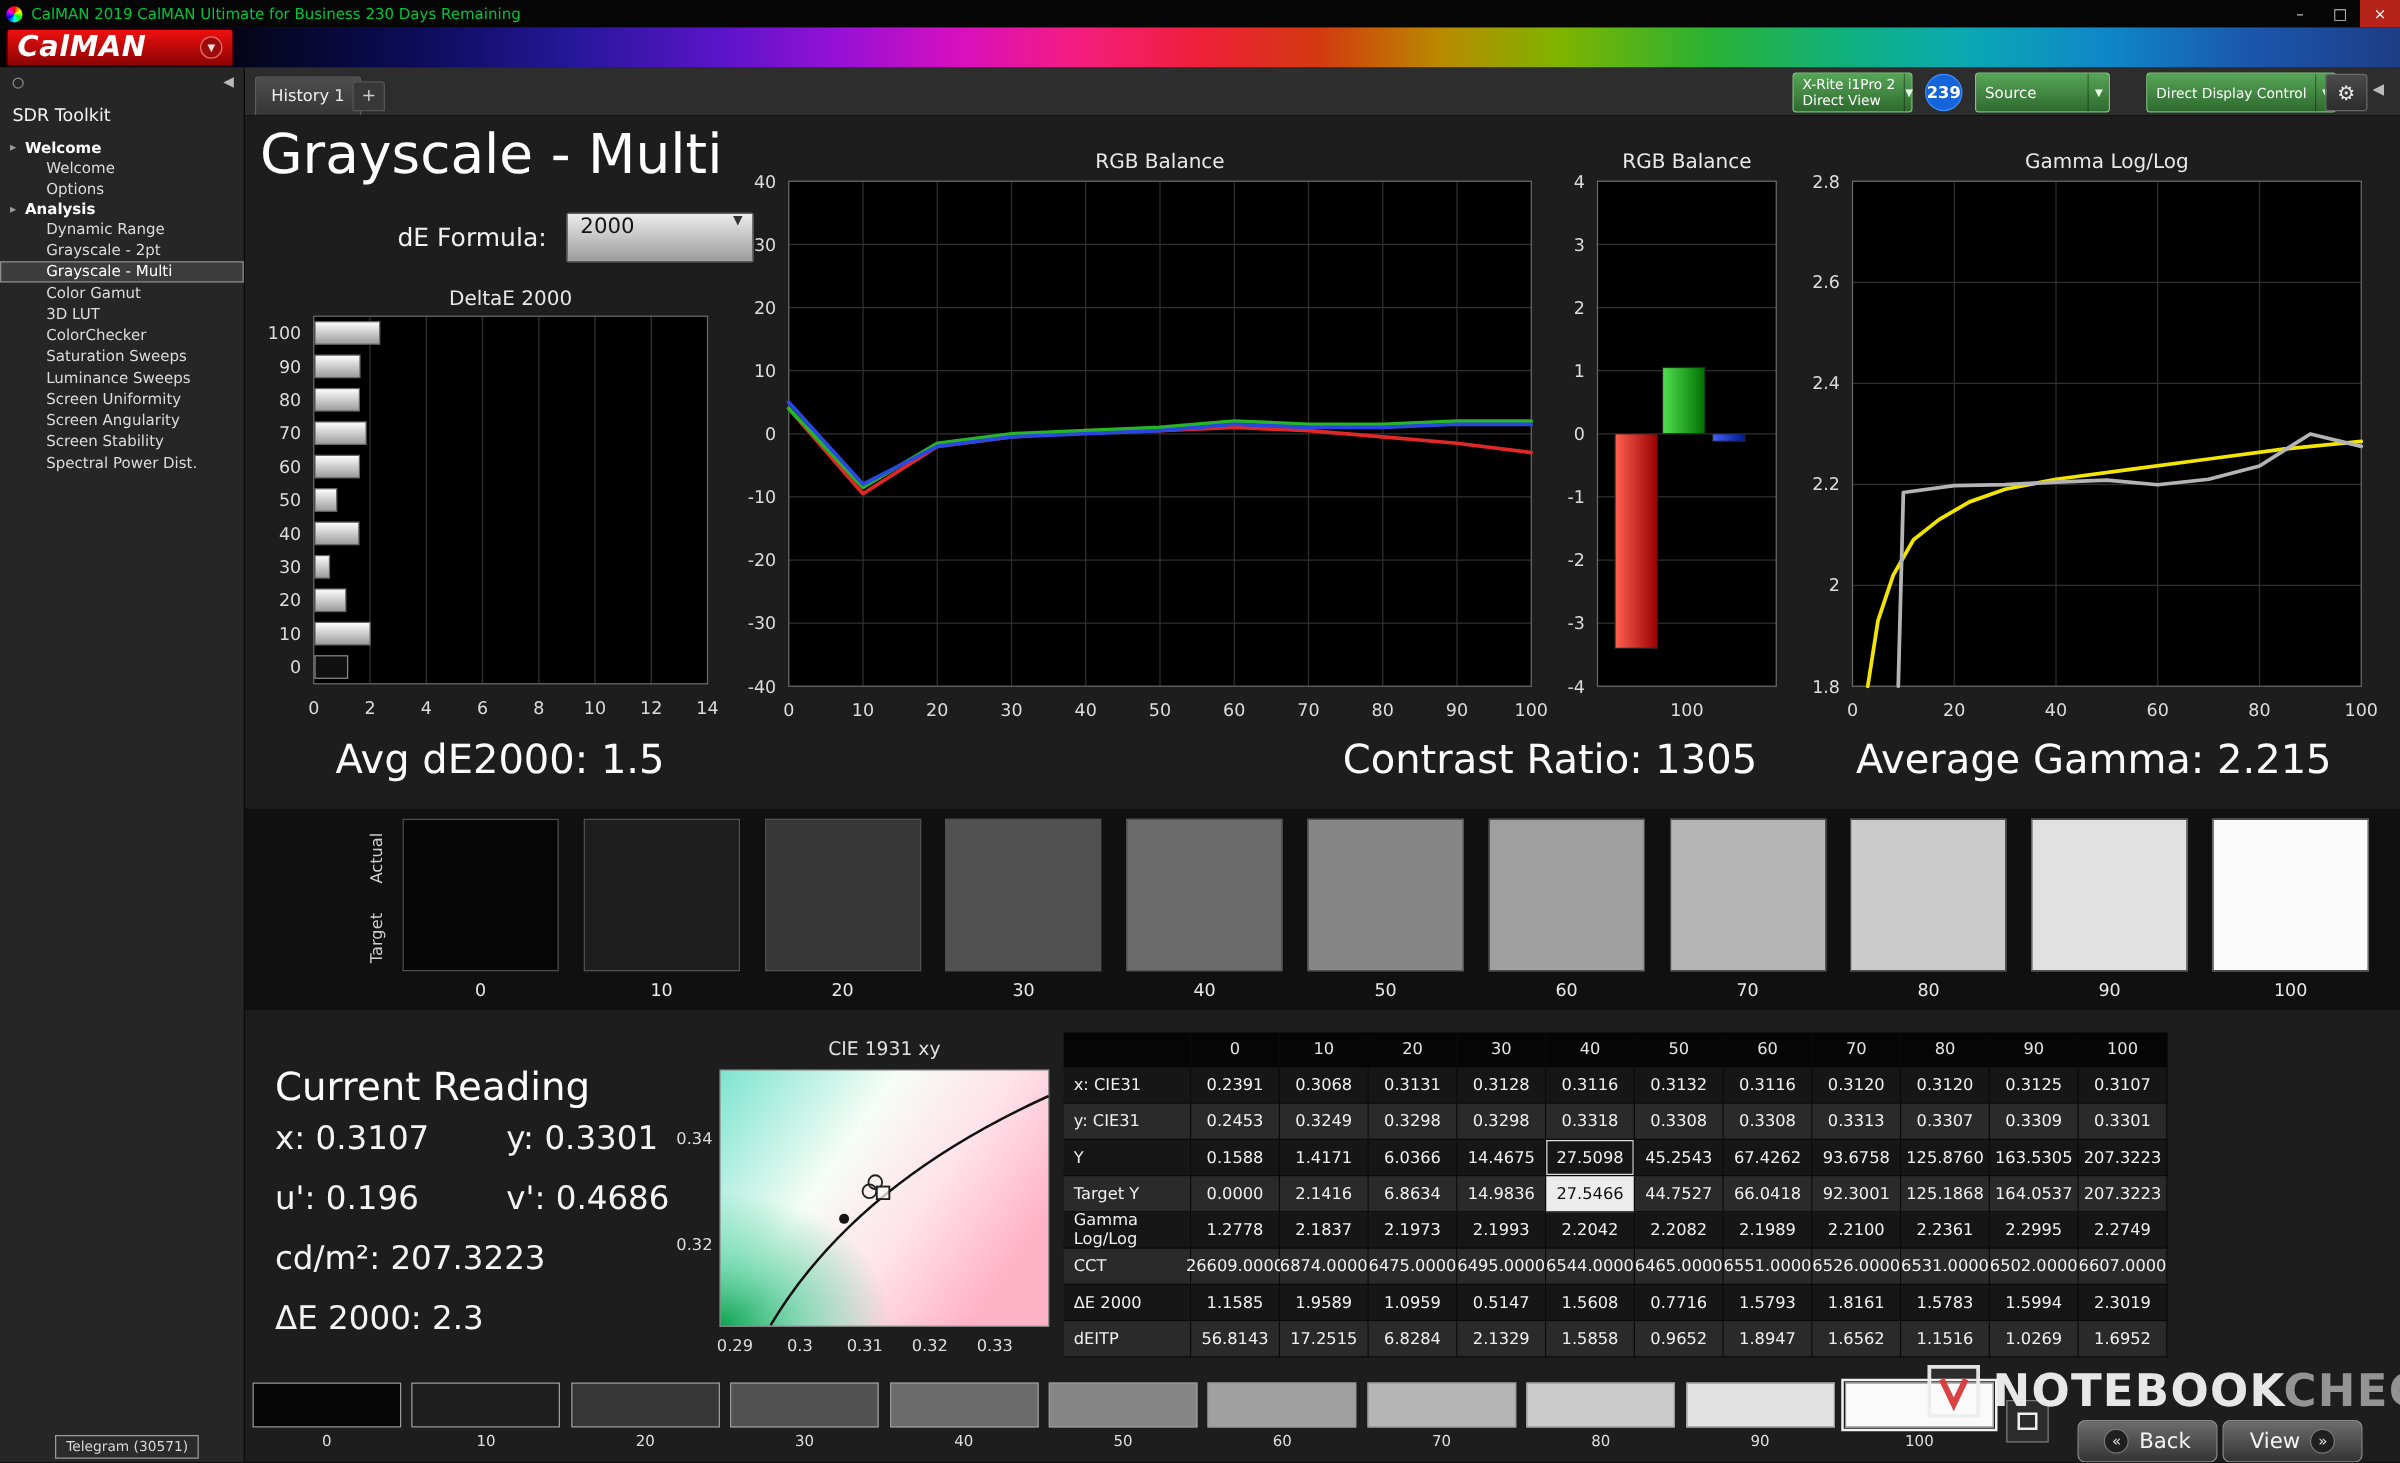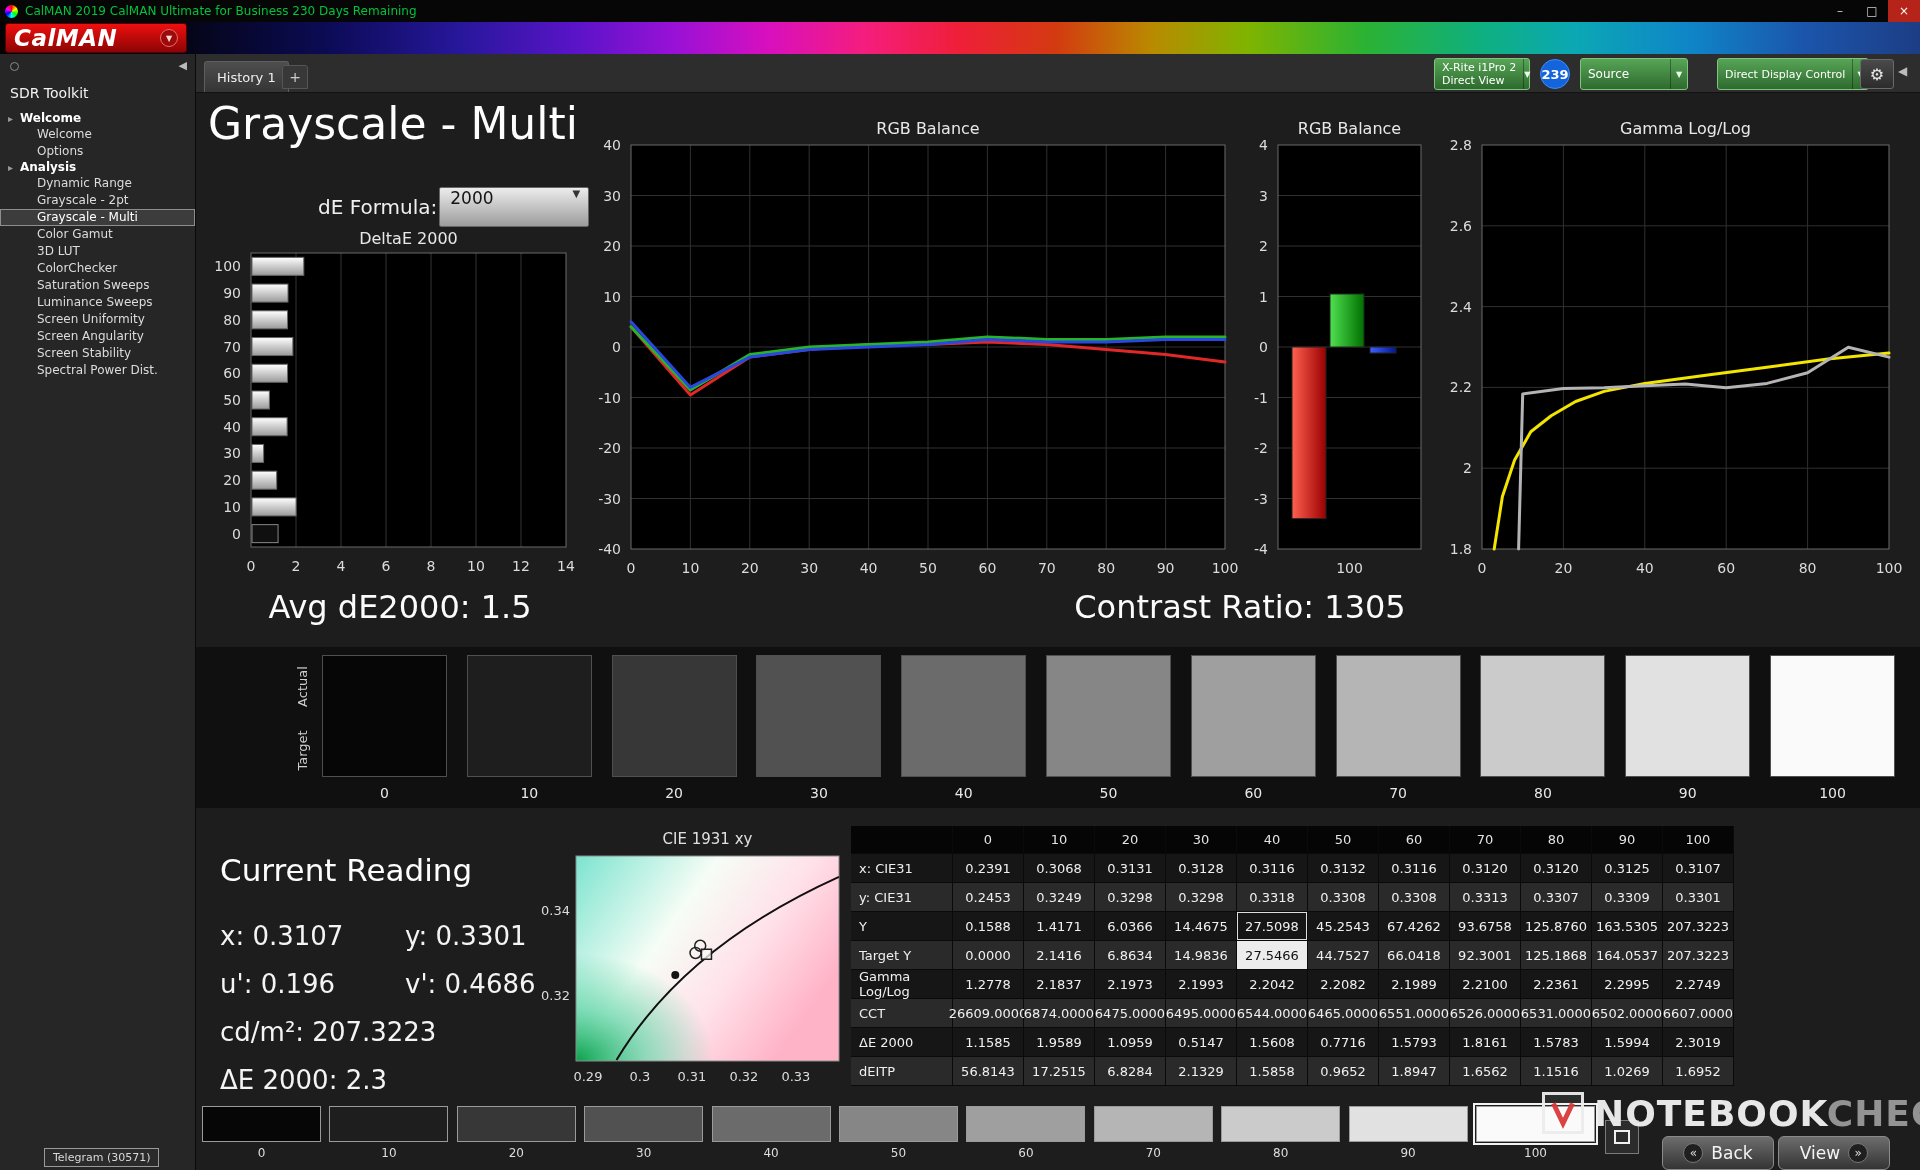--- a/index.html
+++ b/index.html
@@ -52,41 +52,41 @@
   .sb-dot{position:absolute;left:10px;top:8px;width:9px;height:9px;border-radius:50%;border:1px solid #8a8a8a}
   .sb-collapse{position:absolute;right:8px;top:5px;font-size:11px;color:#bbb}
   .sb-title{font-size:14px;font-weight:normal;color:#f2f2f2;padding:5px 10px 10px}
   .nav-group{position:relative;font-size:12px;font-weight:bold;color:#fff;padding:1px 4px 1px 20px;line-height:13px}
   .nav-group .tri{position:absolute;left:8px;top:1px;color:#9a9a9a;font-size:10px;font-weight:normal}
   .nav-item{font-size:12px;line-height:13px;color:#dcdcdc;padding:1px 4px 1px 36px;border:1px solid transparent}
   .nav-item.selected{background:#3c3c3c;border:1px solid #8e8e8e;color:#fff}
 
   
   .page-title{left:208px;top:98px;font-size:44px;color:#fdfdfd}
-  .de-row{left:318px;top:187px;display:flex;align-items:center;gap:2px}
+  .de-row{left:318px;top:170px;display:flex;align-items:center;gap:16px}
   .de-label{font-size:20px;color:#f0f0f0}
   .select{width:150px;height:40px;background:linear-gradient(#ececec,#9c9c9c);border:1px solid #666;border-radius:2px;
        display:flex;align-items:flex-start;color:#141414;font-size:17px}
   .select .sel-text{flex:1;padding-left:10px}
   .select .sel-arrow{width:24px;color:#333;font-size:10px;text-align:center}
 
   .chart{overflow:visible}
   svg text{font-family:"DejaVu Sans",sans-serif}
 
   .stat{position:absolute;top:588px;width:420px;text-align:center;font-size:32px;color:#fbfbfb}
 
   
   .strip{left:196px;top:647px;width:1724px;height:161px;background:#101010}
   .vlabel{position:absolute;width:60px;text-align:center;font-size:13px;color:#cfcfcf;transform:rotate(-90deg)}
   .mswatch{position:absolute;top:8px;width:125px;height:122px;border:1px solid #4f4f4f}
   .mswatch-label{position:absolute;top:138px;width:125px;text-align:center;font-size:14px;color:#e8e8e8}
 
   
   .cr{left:220px;top:852px;width:340px}
-  .cr-title{font-size:31px;color:#fdfdfd;margin-bottom:33px}
+  .cr-title{font-size:31px;color:#fdfdfd;margin-bottom:8px}
   .cr-grid{display:grid;grid-template-columns:185px 1fr;row-gap:18px;font-size:26px;color:#f4f4f4}
   .cr-span{grid-column:1/3}
 
   
   .tbl{left:851px;top:826px}
   .trow{display:grid;grid-template-columns:102px repeat(11,71px)}
   .tcell{height:29px;display:flex;align-items:center;justify-content:center;font-size:13px;color:#f0f0f0;
        border-right:1px solid #0a0a0a;border-bottom:1px solid #0a0a0a}
   .thead .tcell{height:28px;background:#050505;color:#e4e4e4}
   .tlabel{justify-content:flex-start;padding-left:8px}
@@ -355,20 +355,21 @@
       <line x1="42" y1="352.20000000000005" x2="449" y2="352.20000000000005" stroke="#303030"></line>
       <text x="32" y="357.20000000000005" text-anchor="end" font-size="14" fill="#dcdcdc">2</text>
       <text x="32" y="438" text-anchor="end" font-size="14" fill="#dcdcdc">1.8</text>
       <rect x="42" y="29" width="407" height="404" fill="none" stroke="#6a6a6a"></rect>
       <polyline points="54.2,433.0 62.4,380.5 74.6,344.1 90.8,315.8 111.2,299.7 135.6,285.5 164.1,275.4 204.8,267.4 265.9,259.3 326.9,251.2 387.9,243.1 449.0,237.1" fill="none" stroke="#f2e500" stroke-width="3" stroke-linejoin="round" stroke-linecap="round"></polyline>
       <polyline points="78.6,433.0 82.7,278.0 123.4,272.5 164.1,271.7 204.8,269.7 245.5,268.1 286.2,271.8 326.9,267.4 367.6,256.8 408.3,231.2 449.0,241.1" fill="none" stroke="#b4b4b4" stroke-width="3" stroke-linejoin="round" stroke-linecap="round"></polyline>
     </svg>
 
   <div class="stat" style="left:190px">Avg dE2000: 1.5</div>
   <div class="stat" style="left:1030px">Contrast Ratio: 1305</div>
+  <div class="stat" style="left:1465px">Average Gamma: 2.215</div>
 
   <div class="strip abs">
     <span class="vlabel" style="left:76px;top:32px">Actual</span>
     <span class="vlabel" style="left:76px;top:96px">Target</span>
   <div class="mswatch" style="left: 126px; background: rgb(6, 6, 6);"></div>
       <div class="mswatch-label" style="left: 126px;">0</div>
       <div class="mswatch" style="left: 270.8px; background: rgb(30, 30, 30);"></div>
       <div class="mswatch-label" style="left: 270.8px;">10</div>
       <div class="mswatch" style="left: 415.6px; background: rgb(55, 55, 55);"></div>
       <div class="mswatch-label" style="left: 415.6px;">20</div>

